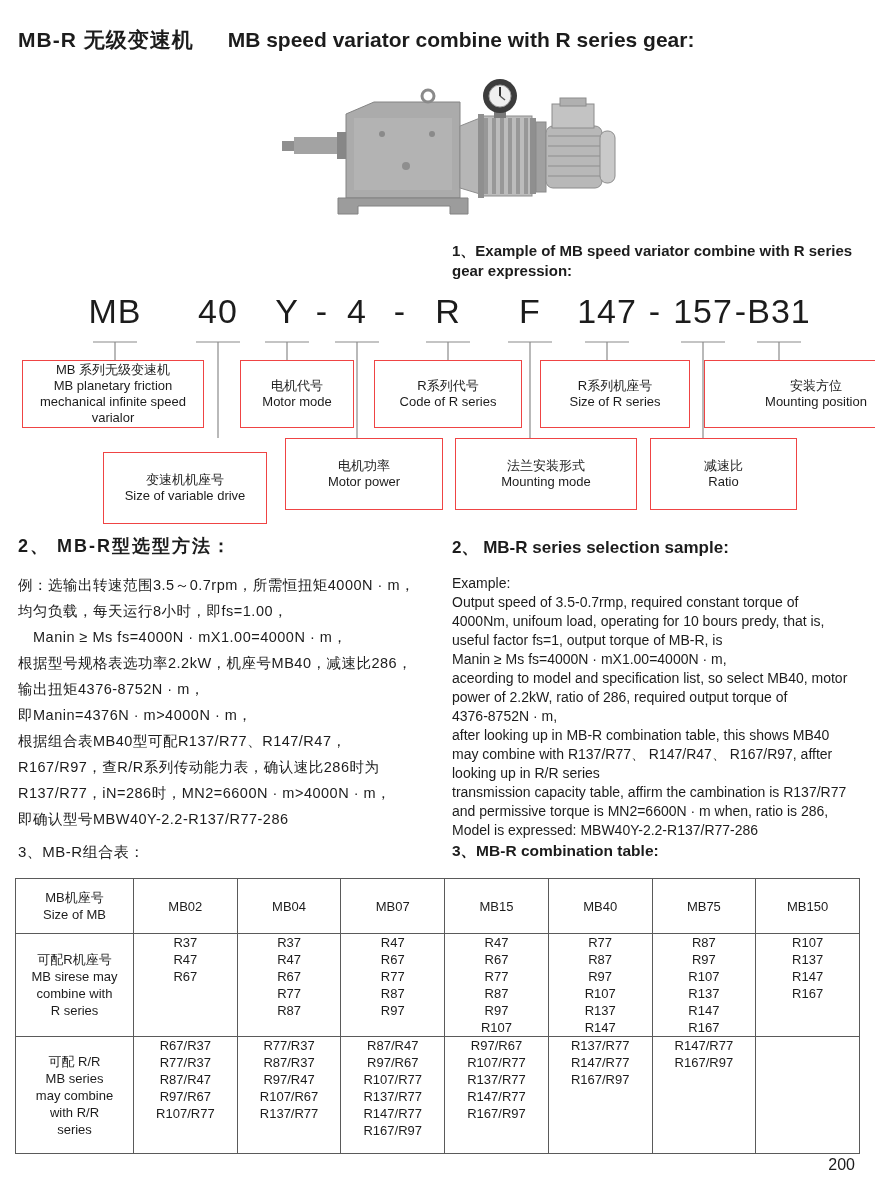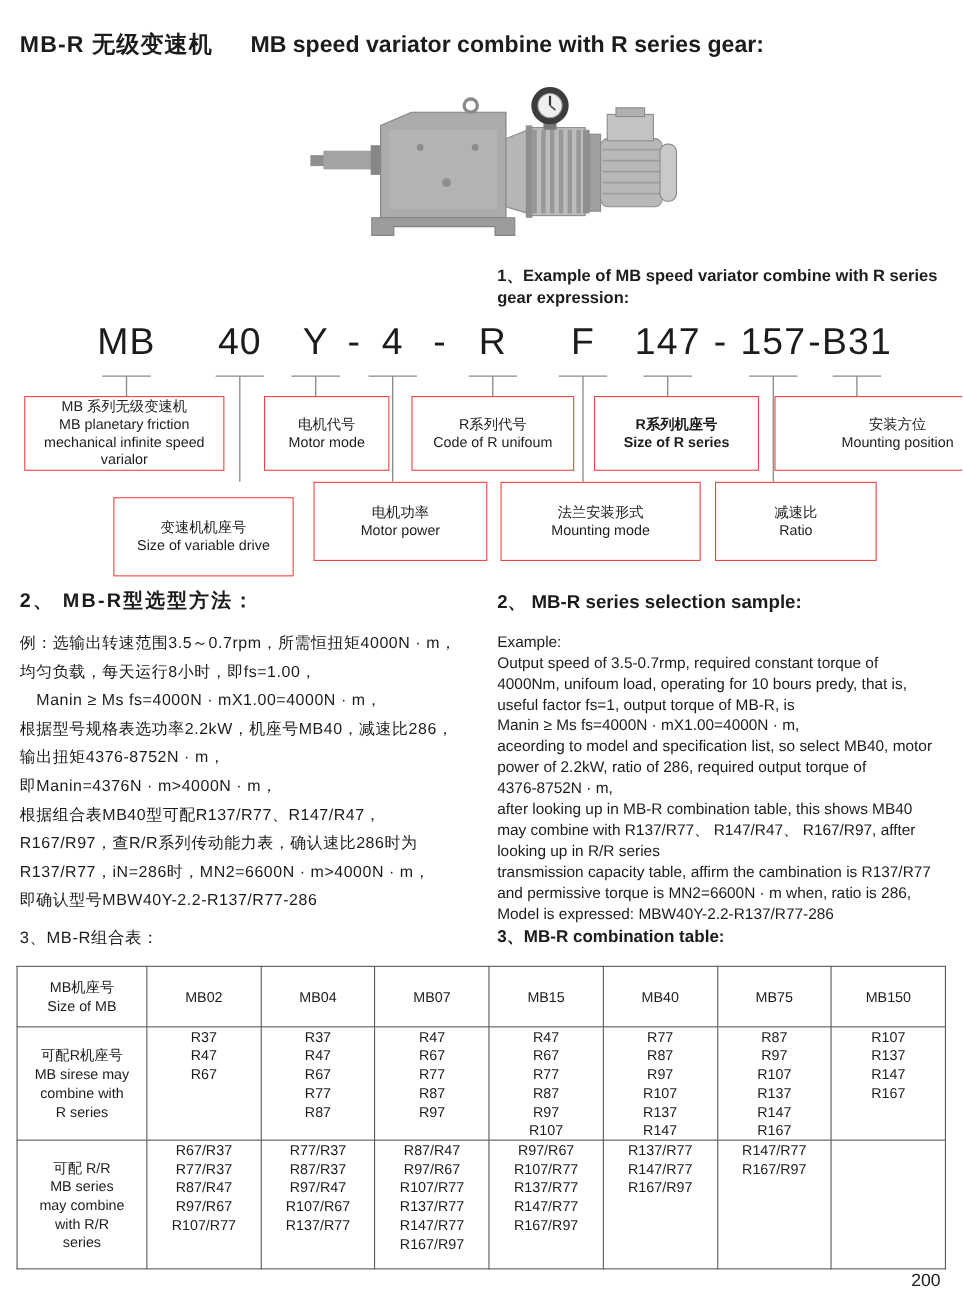--- a/index.html
+++ b/index.html
@@ -20,21 +20,21 @@
   .connectors{position:absolute;left:0;top:336px;}
   
   .lbox{
     position:absolute;border:1px solid #ef4444;background:#fff;
     display:flex;align-items:center;justify-content:center;text-align:center;
     font-size:13px;line-height:16px;white-space:pre-line;
   }
   .b1{left:22px;top:360px;width:180px;height:66px;}
   .b2{left:240px;top:360px;width:112px;height:66px;}
   .b3{left:374px;top:360px;width:146px;height:66px;}
-  .b4{left:540px;top:360px;width:148px;height:66px;font-weight:bold;}
+  .b4{left:540px;top:360px;width:148px;height:66px;}
   .b5{left:704px;top:360px;width:158px;height:66px;padding-left:32px;}
   .b6{left:103px;top:452px;width:162px;height:70px;}
   .b7{left:285px;top:438px;width:156px;height:70px;}
   .b8{left:455px;top:438px;width:180px;height:70px;}
   .b9{left:650px;top:438px;width:145px;height:70px;}
   
   .s2-zh-h{position:absolute;left:18px;top:534px;font-size:18px;font-weight:bold;letter-spacing:2px;}
   .s2-zh{position:absolute;left:18px;top:572px;width:428px;font-size:14.5px;line-height:26px;white-space:pre-line;letter-spacing:0.5px;}
   .s2-en-h{position:absolute;left:452px;top:536px;font-size:17px;font-weight:bold;}
   .s2-en{position:absolute;left:452px;top:574px;width:420px;font-size:14px;line-height:19px;white-space:pre-line;}
@@ -157,21 +157,21 @@
     </g>
   </svg>
 
   <div class="lbox b1">MB 系列无级变速机
 MB planetary friction
 mechanical infinite speed
 varialor</div>
   <div class="lbox b2">电机代号
 Motor mode</div>
   <div class="lbox b3">R系列代号
-Code of R unifoum</div>
+Code of R series</div>
   <div class="lbox b4">R系列机座号
 Size of R series</div>
   <div class="lbox b5">安装方位
 Mounting position</div>
   <div class="lbox b6">变速机机座号
 Size of variable drive</div>
   <div class="lbox b8">法兰安装形式
 Mounting mode</div>
   <div class="lbox b7">电机功率
 Motor power</div>

